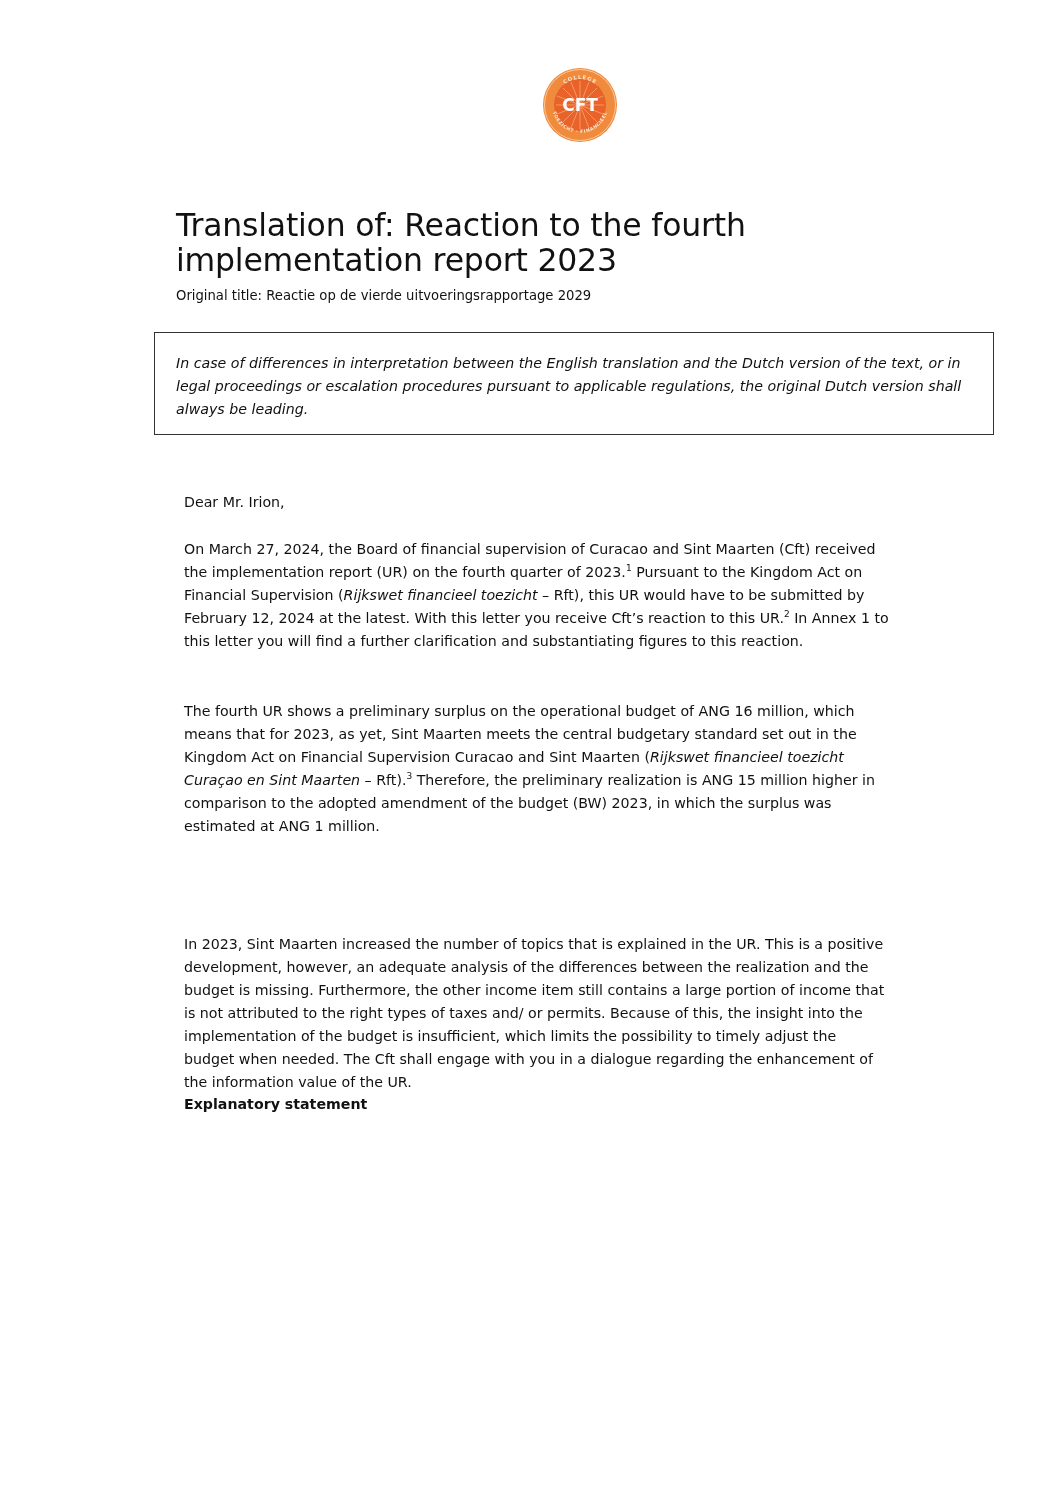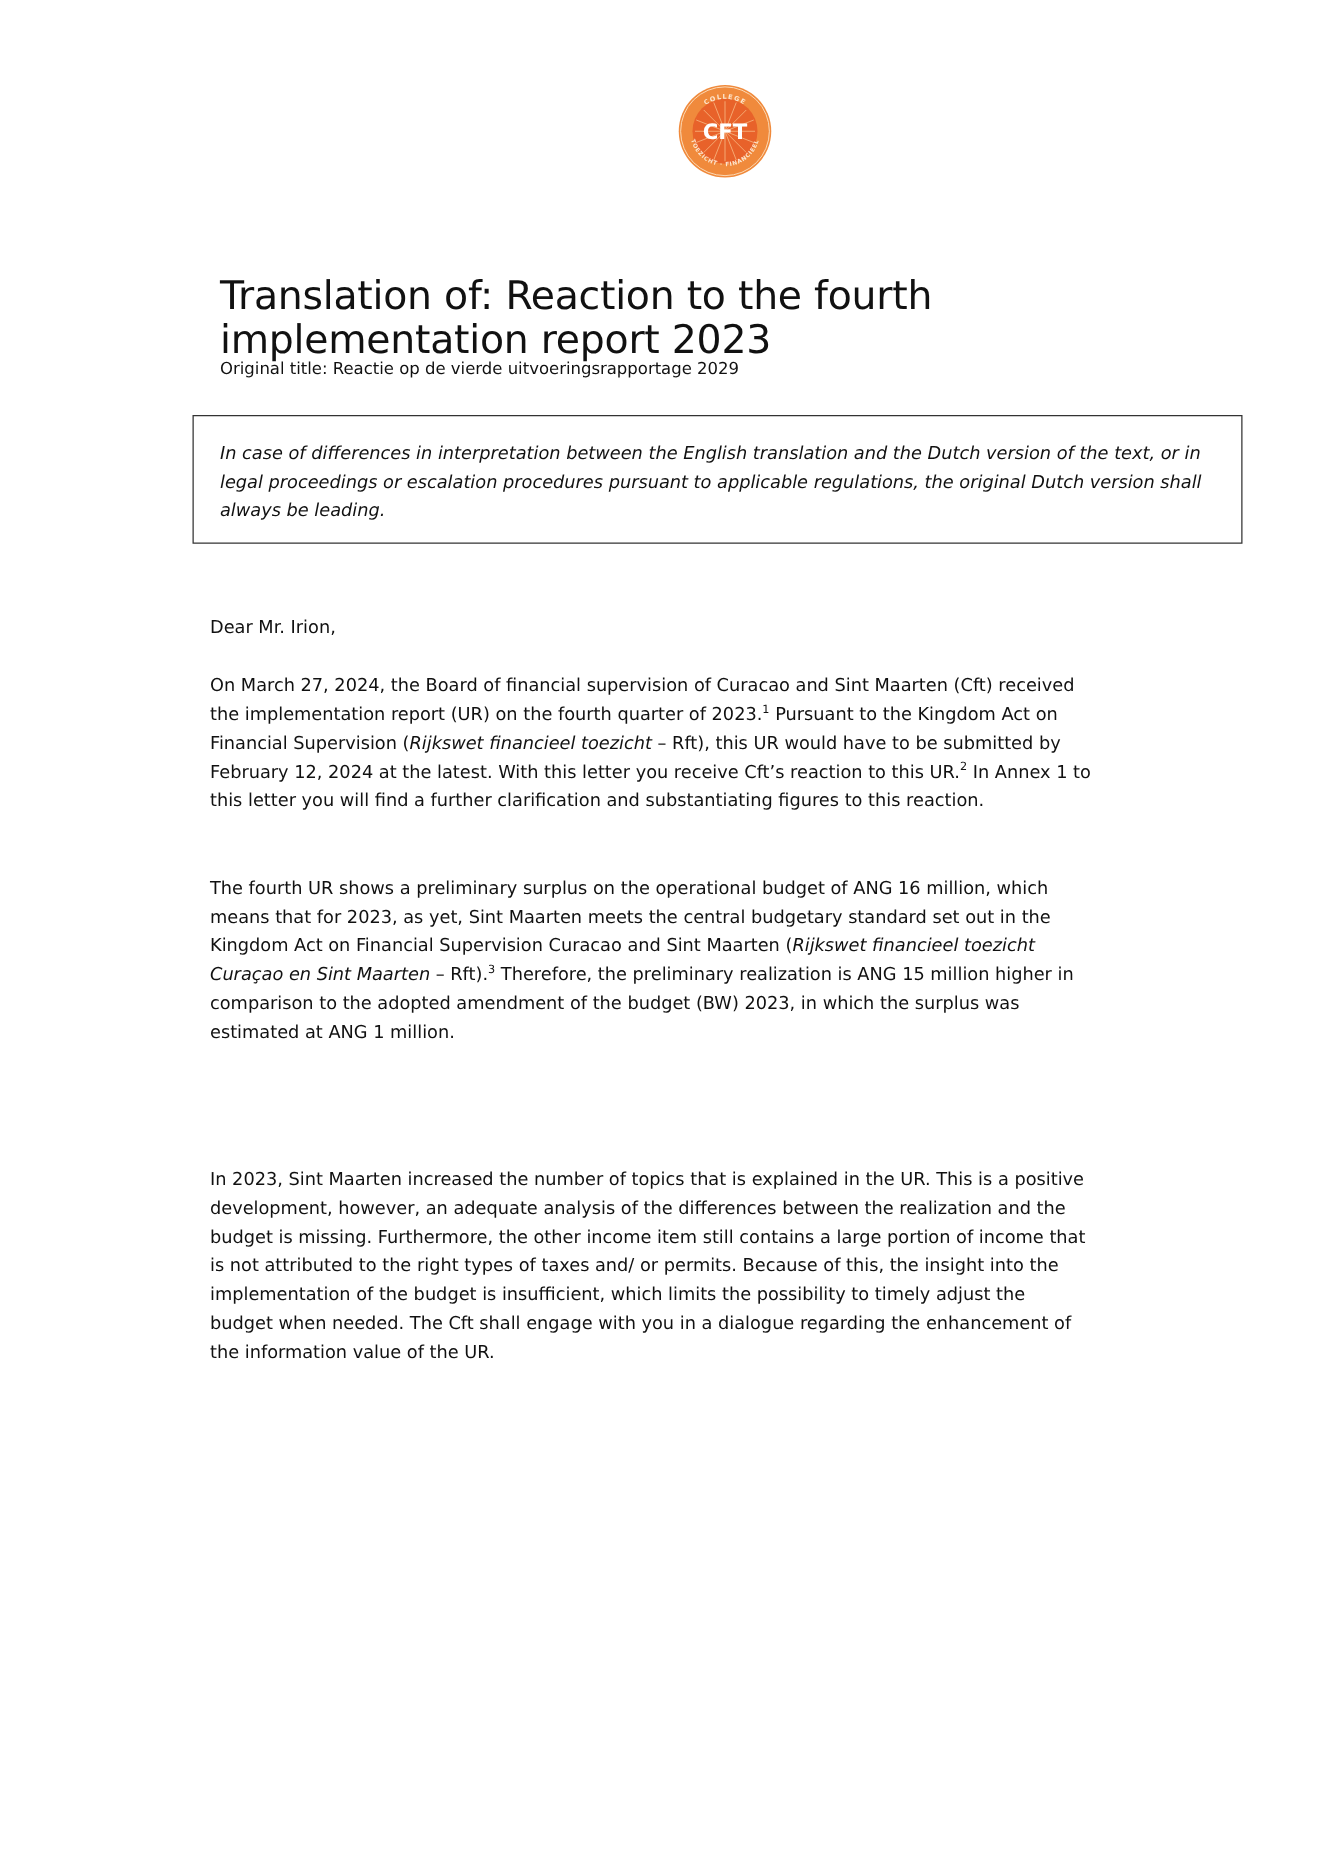--- a/index.html
+++ b/index.html
@@ -2,38 +2,38 @@
 <html><head>
 <meta charset="utf-8">
 <style>
   html, body { margin: 0; padding: 0; background: #ffffff; }
   body {
     width: 1058px; height: 1497px; position: relative; overflow: hidden;
     font-family: "DejaVu Sans", sans-serif; color: #111111;
   }
   .logo { position: absolute; left: 542px; top: 67px; width: 76px; height: 76px; }
   .title {
-    position: absolute; left: 176px; top: 220px; width: 720px;
+    position: absolute; left: 176px; top: 208px; width: 720px;
     font-size: 31.5px; line-height: 35px; font-weight: normal; color: #111;
     letter-spacing: -0.2px;
   }
   .subtitle {
     position: absolute; left: 176px; top: 287px;
     font-size: 13.2px; line-height: 18px; color: #111;
   }
   .disclaimer {
     position: absolute; left: 154px; top: 332px; width: 840px; height: 103px;
     border: 1.5px solid #333; box-sizing: border-box; padding-left: 13px;
   }
   .disclaimer p {
     margin: 0; position: absolute; left: 21px; top: 19px; width: 815px;
     font-style: italic; font-size: 14.2px; line-height: 23px; color: #111;
   }
   .body-text {
-    position: absolute; left: 168px; width: 705px;
+    position: absolute; left: 184px; width: 705px;
     font-size: 14.2px; line-height: 23px; color: #111;
   }
   .body-text p { margin: 0; }
   .heading { font-weight: bold; }
   sup { font-size: 9px; line-height: 0; vertical-align: 6px; }
   i { }
 </style>
 </head>
 <body>
 
@@ -83,13 +83,14 @@
 
 <div class="body-text" style="top:700px;">
   <p><span>The fourth UR shows a preliminary surplus on the operational budget of ANG 16 million, which means that for 2023, as yet, Sint Maarten meets the central budgetary standard set out in the Kingdom Act on Financial Supervision Curacao and Sint Maarten (</span><i>Rijkswet financieel toezicht Curaçao en Sint Maarten</i><span> – Rft).</span><sup>3</sup><span> Therefore, the preliminary realization is ANG 15 million higher in comparison to the adopted amendment of the budget (BW) 2023, in which the surplus was estimated at ANG 1 million.</span></p>
 </div>
 
 <div class="body-text" style="top:885px;margin-top:48px;">
   <p>In 2023, Sint Maarten increased the number of topics that is explained in the UR. This is a positive development, however, an adequate analysis of the differences between the realization and the budget is missing. Furthermore, the other income item still contains a large portion of income that is not attributed to the right types of taxes and/ or permits. Because of this, the insight into the implementation of the budget is insufficient, which limits the possibility to timely adjust the budget when needed. The Cft shall engage with you in a dialogue regarding the enhancement of the information value of the UR.</p>
 </div>
 
 <div class="body-text" style="top:1093px;">
+  <p class="heading">Explanatory statement</p>
 </div>
 
 </body></html>

